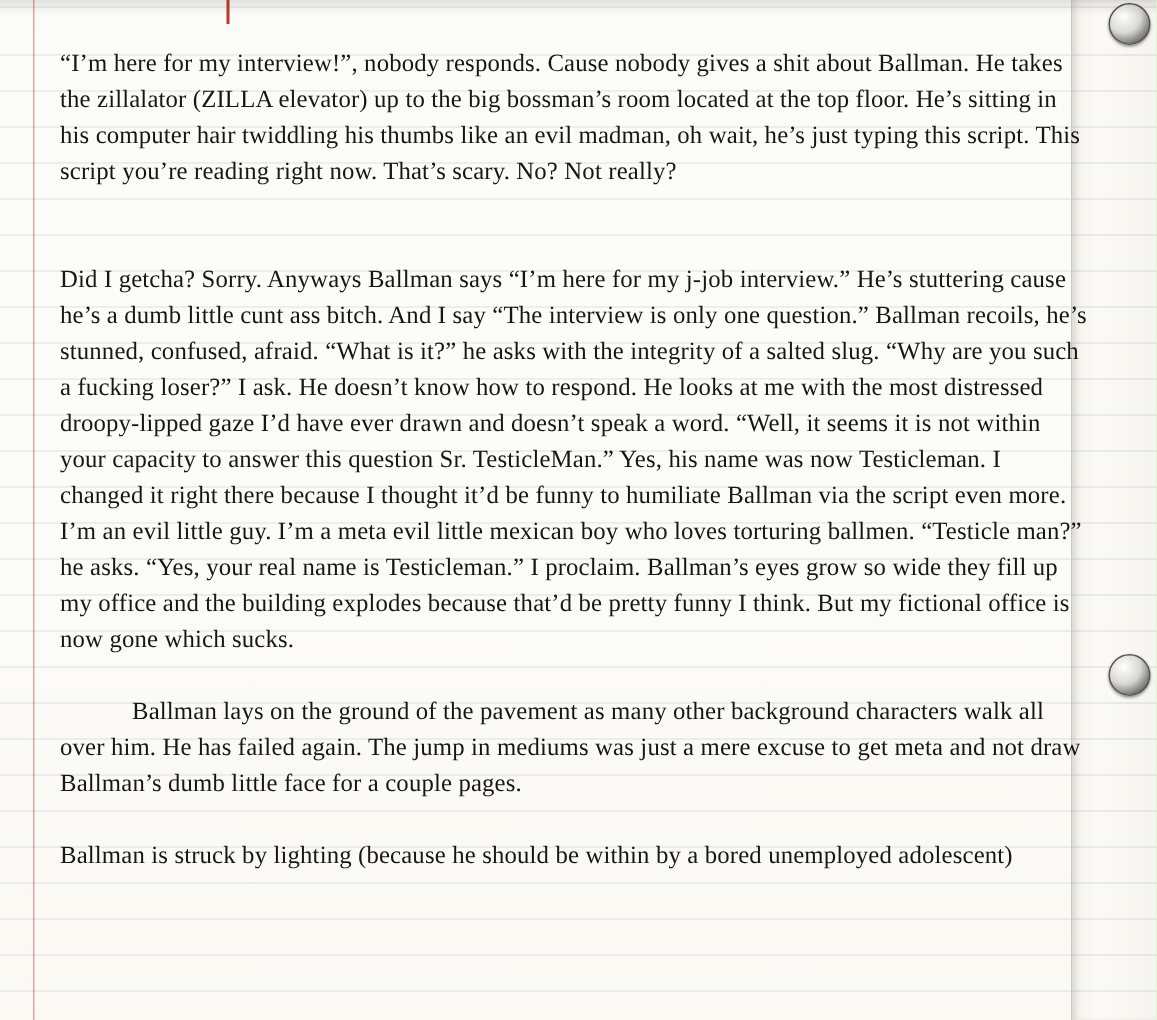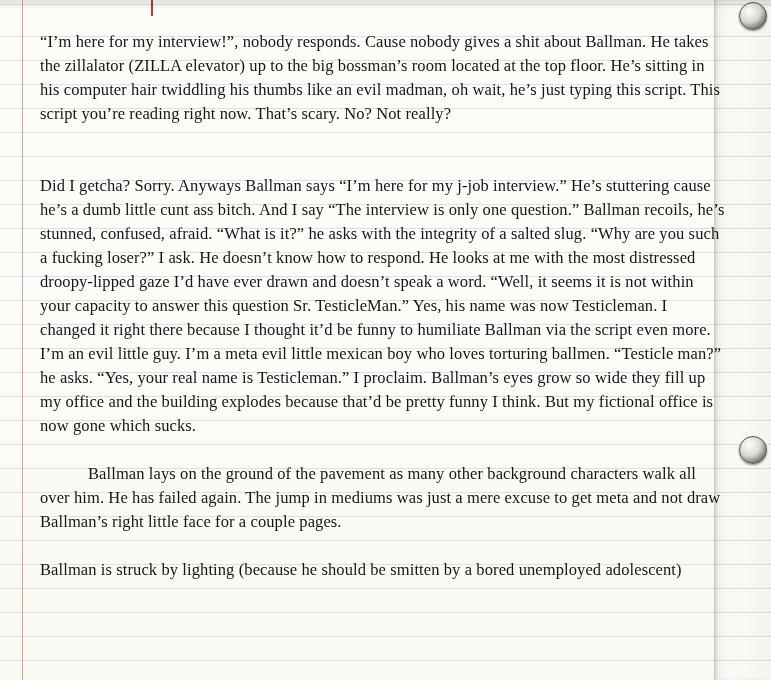--- a/index.html
+++ b/index.html
@@ -155,17 +155,17 @@
 
   <div class="ring top"></div>
   <div class="ring mid"></div>
 
   <div class="top-edge"></div>
 
   <div class="text-body">
     <p class="para">“I’m here for my interview!”, nobody responds. Cause nobody gives a shit about Ballman. He takes the zillalator (ZILLA elevator) up to the big bossman’s room located at the top floor. He’s sitting in his computer hair twiddling his thumbs like an evil madman, oh wait, he’s just typing this script. This script you’re reading right now. That’s scary. No? Not really?</p>
     <div class="spacer-line"></div>
     <p class="para">Did I getcha? Sorry. Anyways Ballman says “I’m here for my j-job interview.” He’s stuttering cause he’s a dumb little cunt ass bitch. And I say “The interview is only one question.” Ballman recoils, he’s stunned, confused, afraid. “What is it?” he asks with the integrity of a salted slug. “Why are you such a fucking loser?” I ask. He doesn’t know how to respond. He looks at me with the most distressed droopy-lipped gaze I’d have ever drawn and doesn’t speak a word. “Well, it seems it is not within your capacity to answer this question Sr. TesticleMan.” Yes, his name was now Testicleman. I changed it right there because I thought it’d be funny to humiliate Ballman via the script even more. I’m an evil little guy. I’m a meta evil little mexican boy who loves torturing ballmen. “Testicle man?” he asks. “Yes, your real name is Testicleman.” I proclaim. Ballman’s eyes grow so wide they fill up my office and the building explodes because that’d be pretty funny I think. But my fictional office is now gone which sucks.</p>
-    <p class="para indent">Ballman lays on the ground of the pavement as many other background characters walk all over him. He has failed again. The jump in mediums was just a mere excuse to get meta and not draw Ballman’s right little face for a couple pages.</p>
-    <p class="para tight">Ballman is struck by lighting (because he should be smitten by a bored unemployed adolescent)</p>
+    <p class="para indent">Ballman lays on the ground of the pavement as many other background characters walk all over him. He has failed again. The jump in mediums was just a mere excuse to get meta and not draw Ballman’s dumb little face for a couple pages.</p>
+    <p class="para tight">Ballman is struck by lighting (because he should be within by a bored unemployed adolescent)</p>
   </div>
 
 </div>
 
 </body></html>

